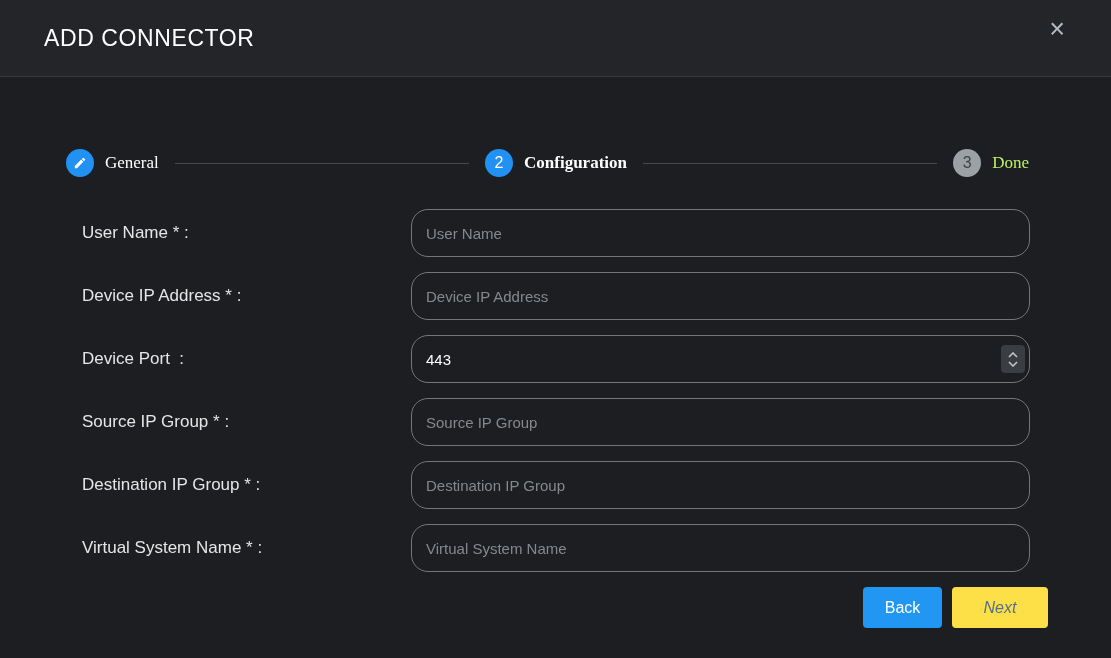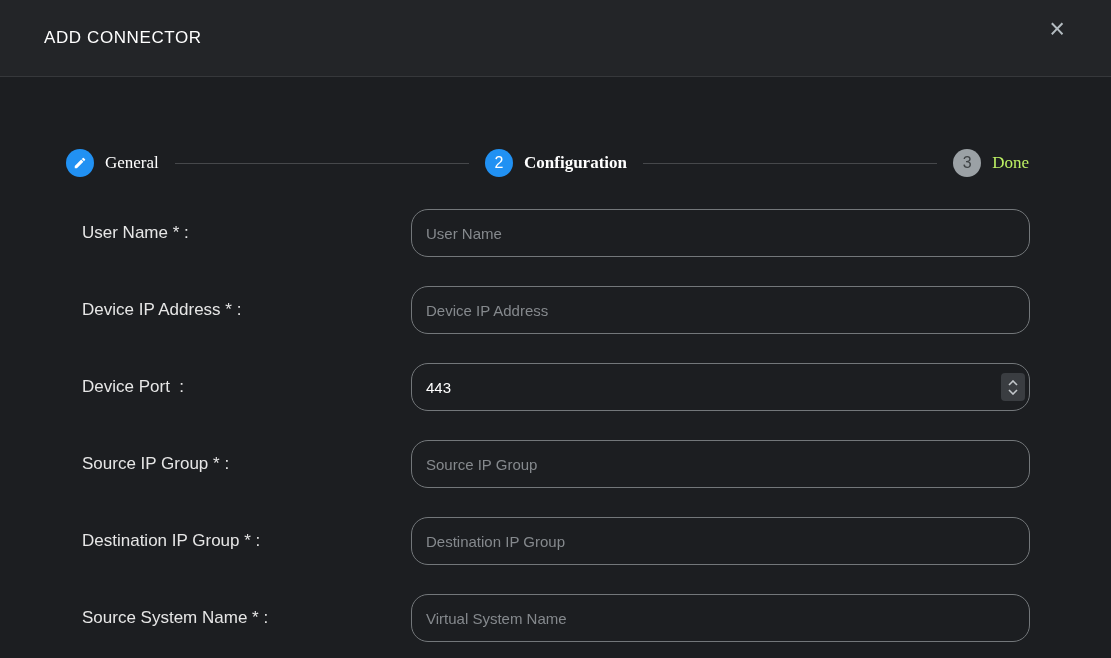--- a/index.html
+++ b/index.html
@@ -13,21 +13,21 @@
     height:77px;
     background:#232528;
     border-bottom:1px solid #36383b;
     display:flex;
     align-items:center;
     justify-content:space-between;
     padding:0 46px 0 44px;
   }
   .dialog-title {
     color:#ffffff;
-    font-size:17px;
+    font-size:23px;
     font-weight:500;
     letter-spacing:0.6px;
   }
   .close-btn {
     color:#b4bcc1;
     font-size:27px;
     font-weight:300;
     line-height:1;
     cursor:pointer;
     align-self:flex-start;
@@ -57,21 +57,21 @@
     flex:1 1 auto;
     height:1px;
     background:#46484b;
     margin:0 16px;
   }
   
   .form-area { padding-left:82px; }
   .form-row {
     display:flex;
     align-items:center;
-    margin-bottom:29px;
+    margin-bottom:15px;
   }
   .form-label {
     width:329px;
     font-size:17px;
     color:#e6e6e6;
     white-space:pre;
   }
   .input-wrap { position:relative; width:619px; }
   .text-input {
     width:100%;
@@ -206,21 +206,21 @@
     </div>
 
     <div class="form-row">
       <div class="form-label">Destination IP Group * :</div>
       <div class="input-wrap">
         <input class="text-input" type="text" placeholder="Destination IP Group" style="">
       </div>
     </div>
 
     <div class="form-row">
-      <div class="form-label">Source System Name * :</div>
+      <div class="form-label">Virtual System Name * :</div>
       <div class="input-wrap">
         <input class="text-input" type="text" placeholder="Virtual System Name" style="">
       </div>
     </div>
 
   </div>
 
   <div class="footer">
     <button class="btn btn-back">Back</button>
     <button class="btn btn-next">Next</button>

